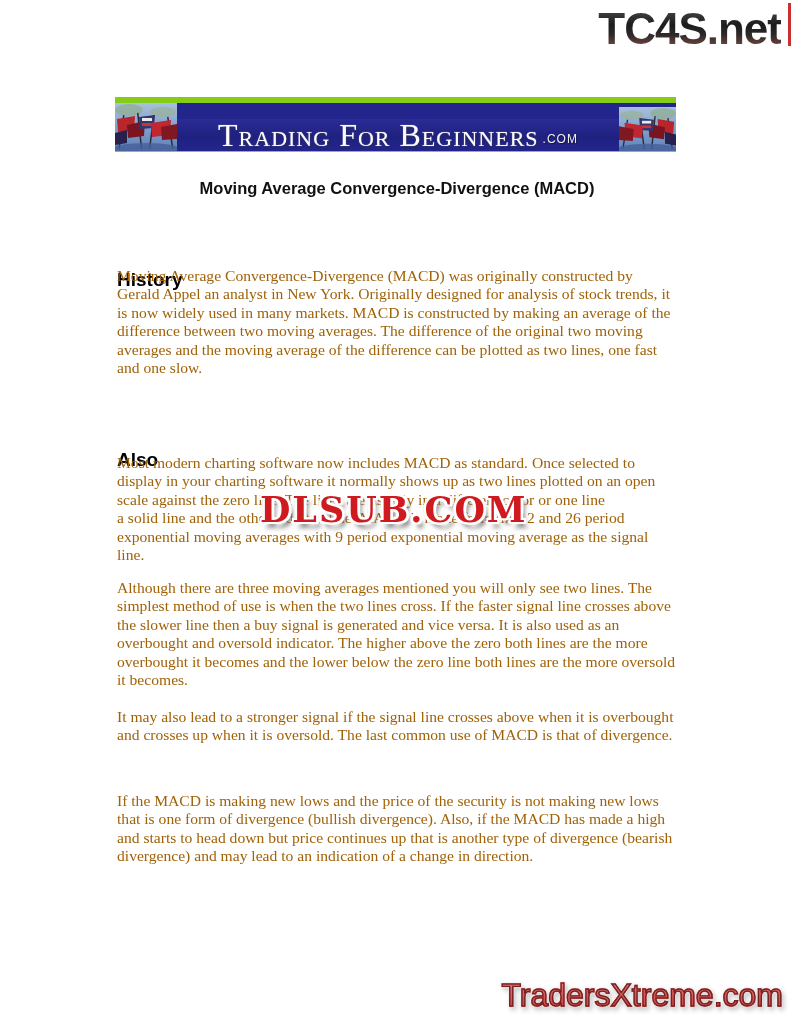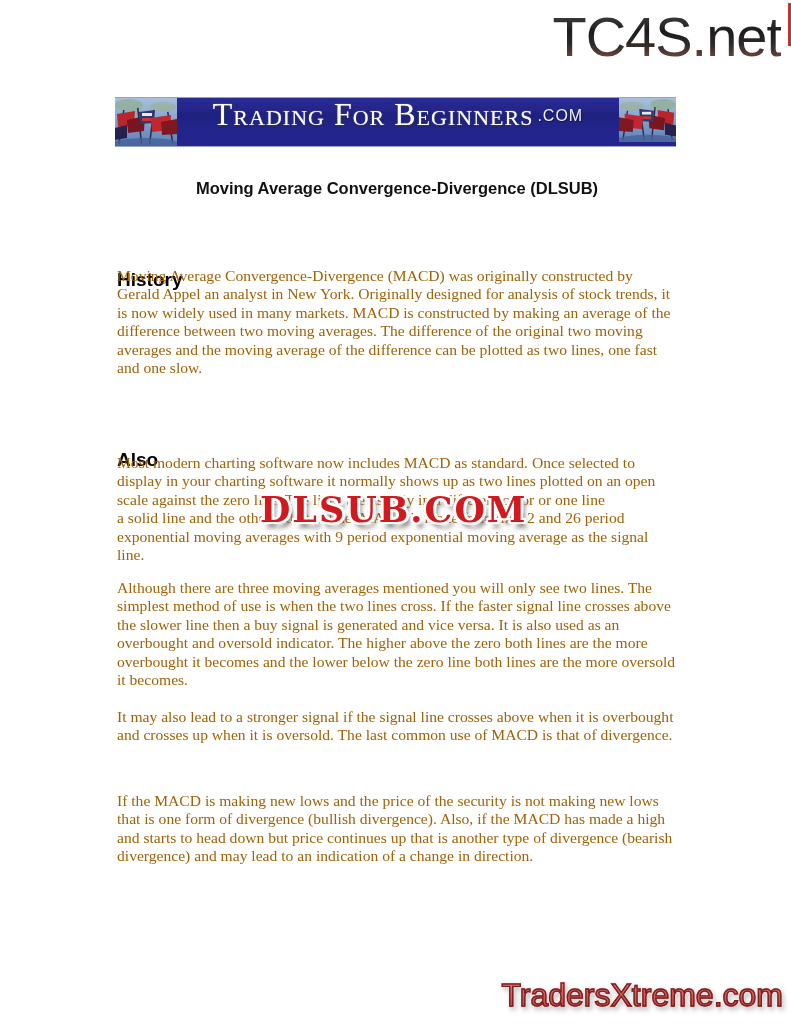--- a/index.html
+++ b/index.html
@@ -3,49 +3,49 @@
 <meta charset="utf-8">
 <style>
   html,body{margin:0;padding:0;}
   body{
     width:791px;height:1024px;position:relative;background:#ffffff;overflow:hidden;
     font-family:"Liberation Serif",serif;color:#1c1c1c;
   }
   
   .tc4s{
     position:absolute;top:4px;right:10px;
-    font-family:"Liberation Sans",sans-serif;font-weight:normal;font-size:56px;letter-spacing:-1px;
+    font-family:"Liberation Sans",sans-serif;font-weight:bold;font-size:44px;letter-spacing:-1px;
     background:linear-gradient(180deg,#555 0%,#1c1c1c 42%,#2e2a29 62%,#7e4a44 88%,#9c5a50 100%);
     -webkit-background-clip:text;background-clip:text;color:transparent;
     cursor:pointer;
   }
   .edge-strip{position:absolute;top:3px;right:0;width:3px;height:43px;background:#c9302f;}
   
   .banner{
     position:absolute;left:115px;top:97px;width:561px;height:48px;
-    display:flex;flex-direction:row;align-items:flex-start;
-    background:#23258c;border-top:1px solid #84cc16;box-shadow:0 1px 0 #9aa3c9;
+    display:flex;flex-direction:row;align-items:flex-end;
+    background:#23258c;border-top:6px solid #84cc16;box-shadow:0 1px 0 #9aa3c9;
     cursor:pointer;
   }
   .flagimg{width:62px;flex:0 0 auto;overflow:hidden;}
   .flagimg.right{width:57px;transform:scaleX(-1);}
   .flagimg svg{display:block;width:100%;height:100%;}
   .banner-center{
     flex:1;position:relative;display:flex;align-items:center;justify-content:center;
     background:linear-gradient(180deg,#2a2c96 0%,#1f2180 55%,#23258c 100%);
   }
   .banner-title{
     font-family:"Liberation Serif",serif;font-variant:small-caps;font-weight:normal;
     font-size:32px;color:#fbfbff;letter-spacing:1px;line-height:1;
     text-shadow:1px 2px 2px rgba(40,40,90,.95), 0 0 1px #b9bedf;
     white-space:nowrap;
   }
   .banner-tld{
     font-family:"Liberation Sans",sans-serif;font-variant:normal;
-    font-size:16px;letter-spacing:1px;color:#efefef;text-transform:uppercase;
+    font-size:12px;letter-spacing:1px;color:#efefef;text-transform:uppercase;
     align-self:flex-end;margin:0 0 5px 4px;text-shadow:1px 1px 1px rgba(20,20,60,.9);
   }
   
   .content{position:absolute;left:117px;width:560px;}
   .doc-title{
     top:179px;text-align:center;
     font-family:"Liberation Sans",sans-serif;font-weight:bold;font-size:16.5px;color:#111;
   }
   .sec-heading{
     font-family:"Liberation Sans",sans-serif;font-weight:bold;font-size:19px;color:#000000;margin-top:33px;
@@ -138,21 +138,21 @@
       <rect x="27" y="15" width="10" height="3" fill="#e8e8ee"></rect>
       <rect x="27" y="20" width="10" height="3" fill="#c33"></rect>
       <polygon points="36,20 56,17 55,32 37,34" fill="#c02730"></polygon>
       <polygon points="46,24 62,21 62,36 47,37" fill="#801822"></polygon>
       <polygon points="0,30 12,27 12,40 0,42" fill="#27224d"></polygon>
       <ellipse cx="31" cy="46" rx="34" ry="6" fill="#46609a" opacity="0.8"></ellipse>
     </svg>
   </div>
 </div>
 
-<div class="content abs doc-title">Moving Average Convergence-Divergence (DLSUB)</div>
+<div class="content abs doc-title">Moving Average Convergence-Divergence (MACD)</div>
 
 <div class="content abs sec-heading h-history">History</div>
 <div class="content abs para p1">Moving Average Convergence-Divergence (MACD) was originally constructed by
 Gerald Appel an analyst in New York. Originally designed for analysis of stock trends, it
 is now widely used in many markets. MACD is constructed by making an average of the
 difference between two moving averages. The difference of the original two moving
 averages and the moving average of the difference can be plotted as two lines, one fast
 and one slow.</div>
 
 <div class="content abs sec-heading h-uses">Also</div>

